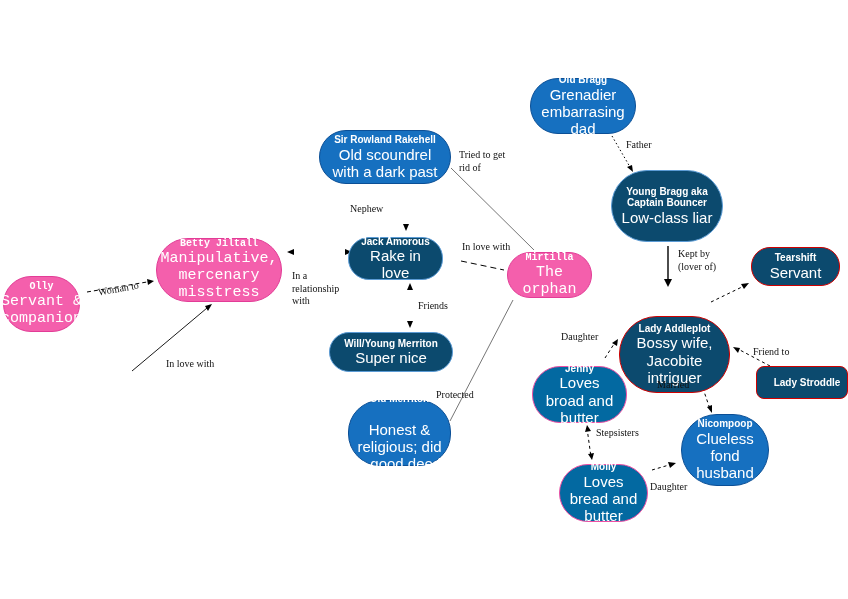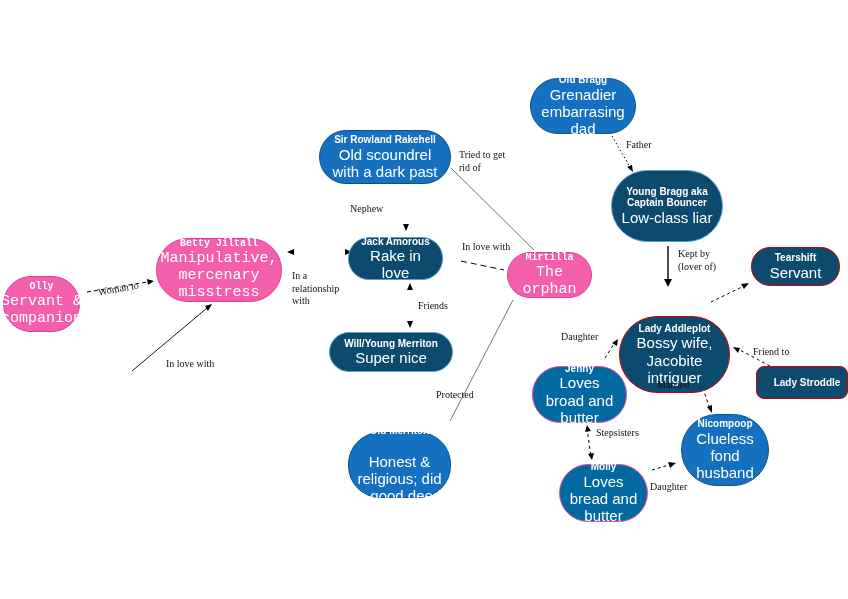--- a/index.html
+++ b/index.html
@@ -119,21 +119,21 @@
     <div class="nname">Lady Stroddle</div>
   </div>
   <div class="node light-blue" style="left:329px;top:332px;width:124px;height:40px;border-radius:20px;">
     <div class="nname">Will/Young Merriton</div>
     <div class="ndesc">Super nice</div>
   </div>
   <div class="node pink-light" style="left:532px;top:366px;width:95px;height:57px;border-radius:28px;">
     <div class="nname">Jenny</div>
     <div class="ndesc">Loves broad and butter</div>
   </div>
-  <div class="node dark-blue" style="left:348px;top:432px;width:103px;height:66px;border-radius:32px;gap:16px;">
+  <div class="node dark-blue" style="left:348px;top:400px;width:103px;height:66px;border-radius:32px;gap:16px;">
     <div class="nname">Old Merriton</div>
     <div class="ndesc">Honest &amp; religious; did a good deed</div>
   </div>
   <div class="node dark-blue" style="left:681px;top:414px;width:88px;height:72px;border-radius:36px;">
     <div class="nname">Nicompoop</div>
     <div class="ndesc">Clueless fond husband</div>
   </div>
   <div class="node pink-light" style="left:559px;top:464px;width:89px;height:58px;border-radius:29px;">
     <div class="nname">Molly</div>
     <div class="ndesc">Loves bread and butter</div>

